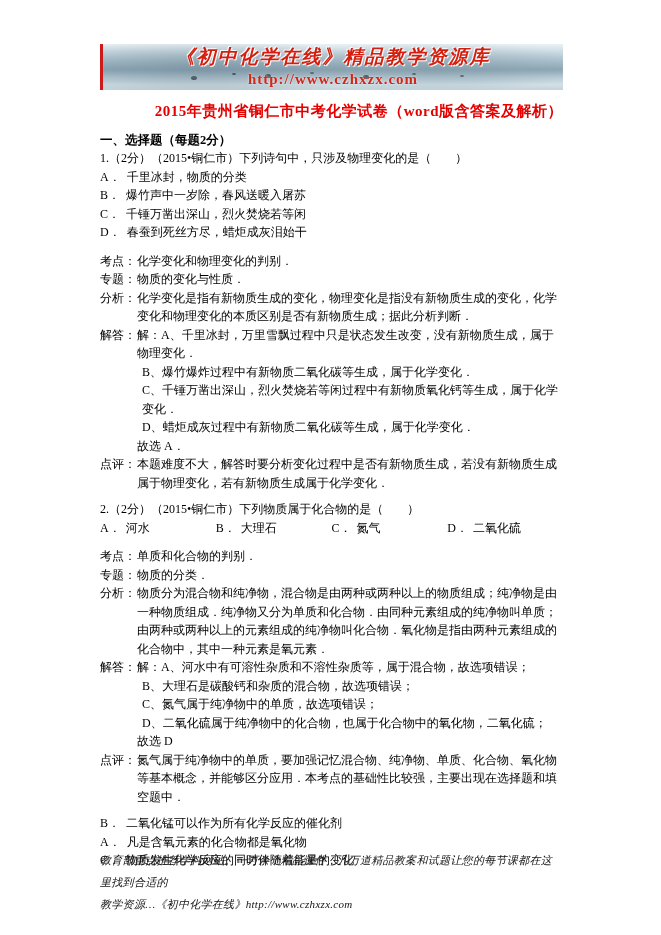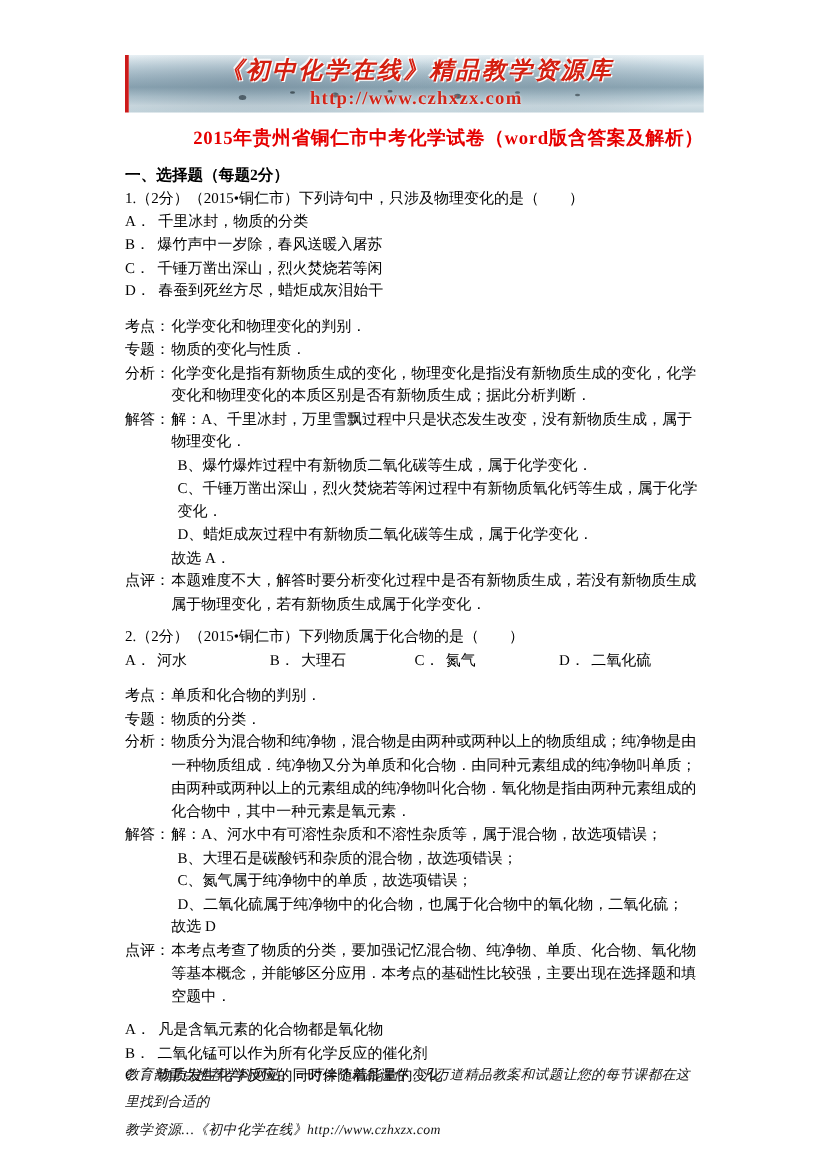--- a/index.html
+++ b/index.html
@@ -166,29 +166,29 @@
             <p>解：A、河水中有可溶性杂质和不溶性杂质等，属于混合物，故选项错误；</p>
             <p class="sub">B、大理石是碳酸钙和杂质的混合物，故选项错误；</p>
             <p class="sub">C、氮气属于纯净物中的单质，故选项错误；</p>
             <p class="sub">D、二氧化硫属于纯净物中的化合物，也属于化合物中的氧化物，二氧化硫；</p>
             <p>故选 D</p>
           </div>
         </div>
         <div class="arow">
           <span class="alabel">点评：</span>
           <div class="abody">
-              <p>本考点考查了物质的分类，要加强记忆混合物、纯净物、单质、化合物、氧化物等基本概念，并能够区分应用．本考点的基础性比较强，主要出现在选择题和填空题中．</p>
+              <p>氮气属于纯净物中的单质，要加强记忆混合物、纯净物、单质、化合物、氧化物等基本概念，并能够区分应用．本考点的基础性比较强，主要出现在选择题和填空题中．</p>
             </div>
         </div>
       </div>
     </div>
 
     <div class="question">
+      <div class="opt"><span class="opt-label">B．</span><span>二氧化锰可以作为所有化学反应的催化剂</span></div>
       <div class="opt"><span class="opt-label">A．</span><span>凡是含氧元素的化合物都是氧化物</span></div>
-      <div class="opt"><span class="opt-label">B．</span><span>二氧化锰可以作为所有化学反应的催化剂</span></div>
       <div class="opt"><span class="opt-label">C．</span><span>物质发生化学反应的同时伴随着能量的变化</span></div>
     </div>
 
   </div>
 
   <div class="footer">
     <div>教育部重点推荐学科网站。一万余个精品课件，几万道精品教案和试题让您的每节课都在这里找到合适的</div>
     <div>教学资源…《初中化学在线》http://www.czhxzx.com</div>
   </div>
 </div>

